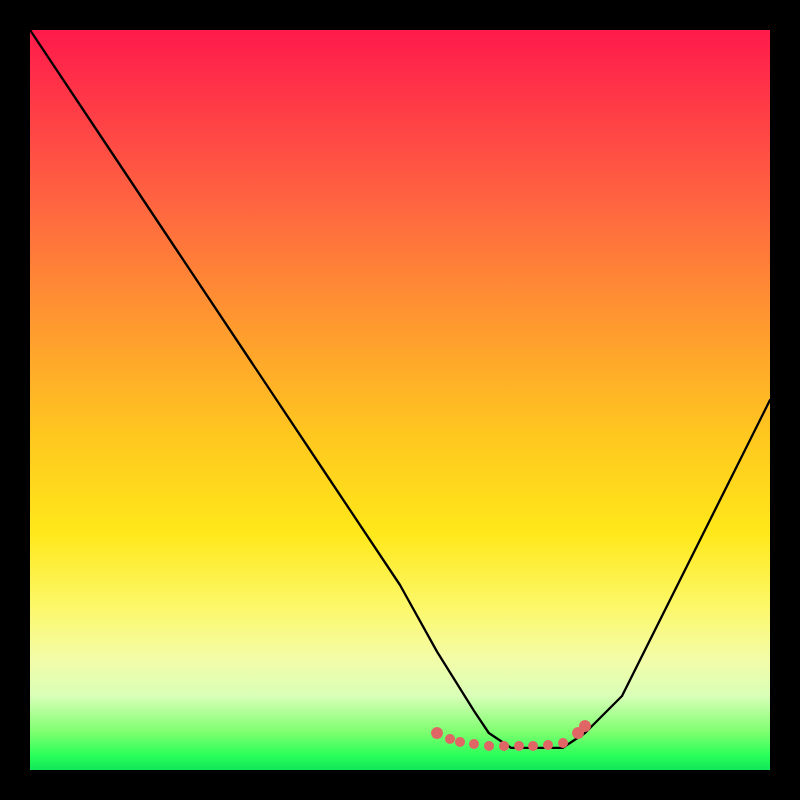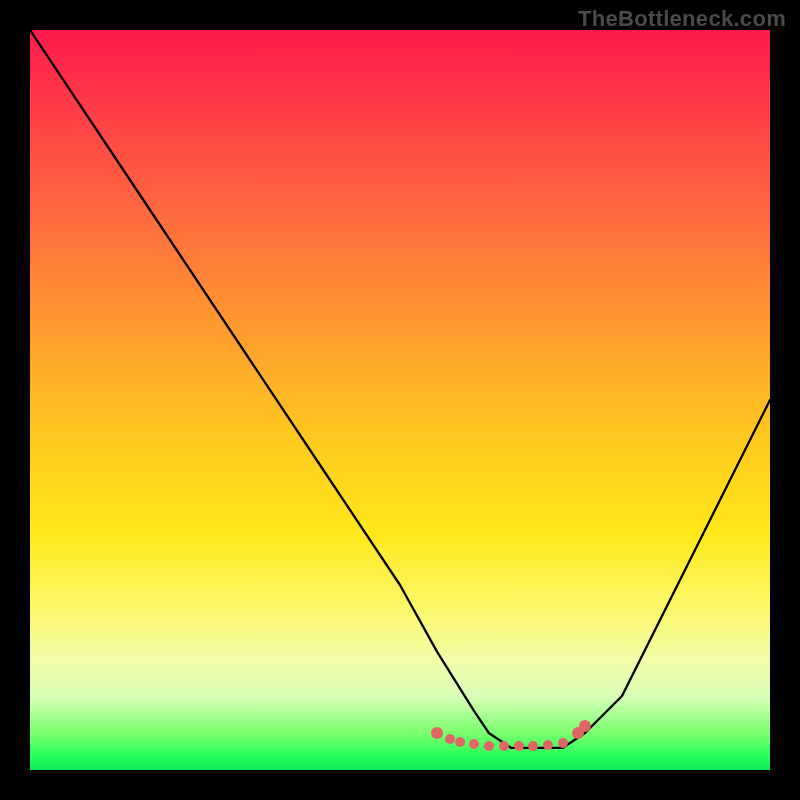--- a/index.html
+++ b/index.html
@@ -56,21 +56,20 @@
     top: 0;
     width: 740px;
     height: 740px;
     pointer-events: none;
   }
 </style>
 </head>
 <body>
 
 <div class="frame">
-  <div class="watermark">TheBottleneck.com</div>
 
   <div class="plot">
     <svg class="overlay" viewBox="0 0 740 740">
 
       <path d="M 0 0
                L 74 111
                L 148 222
                L 222 333
                L 296 444
                L 370 555

